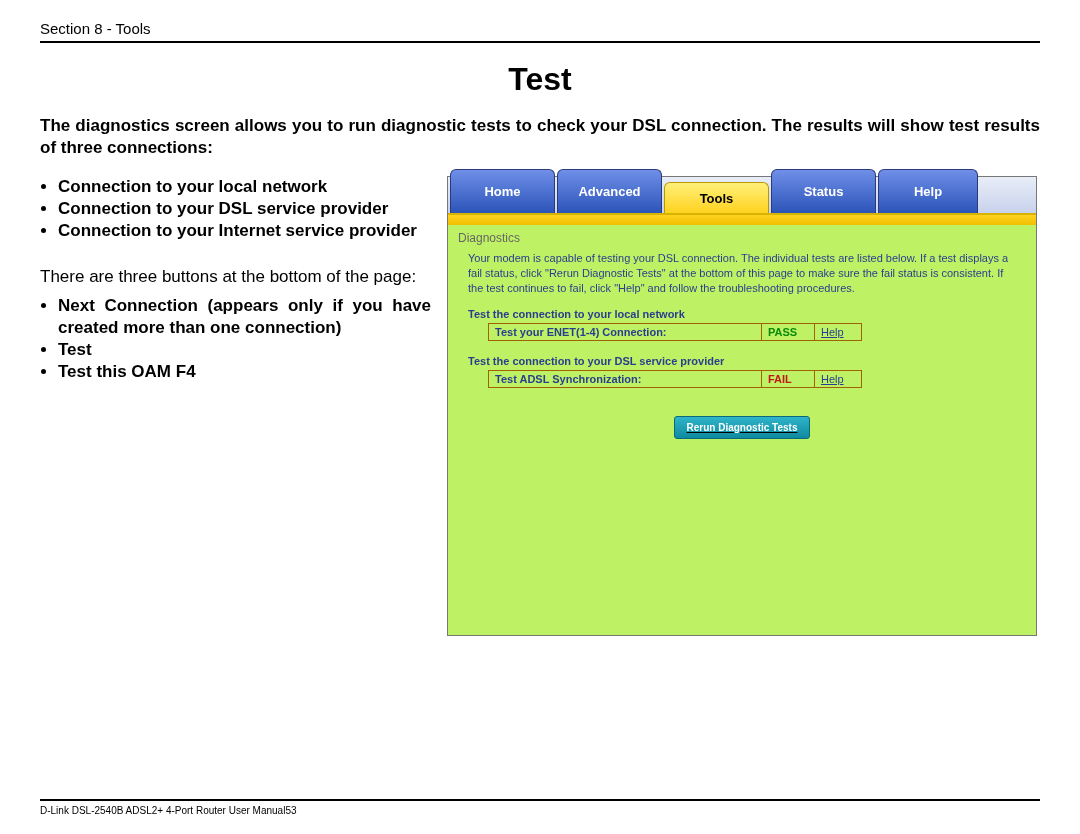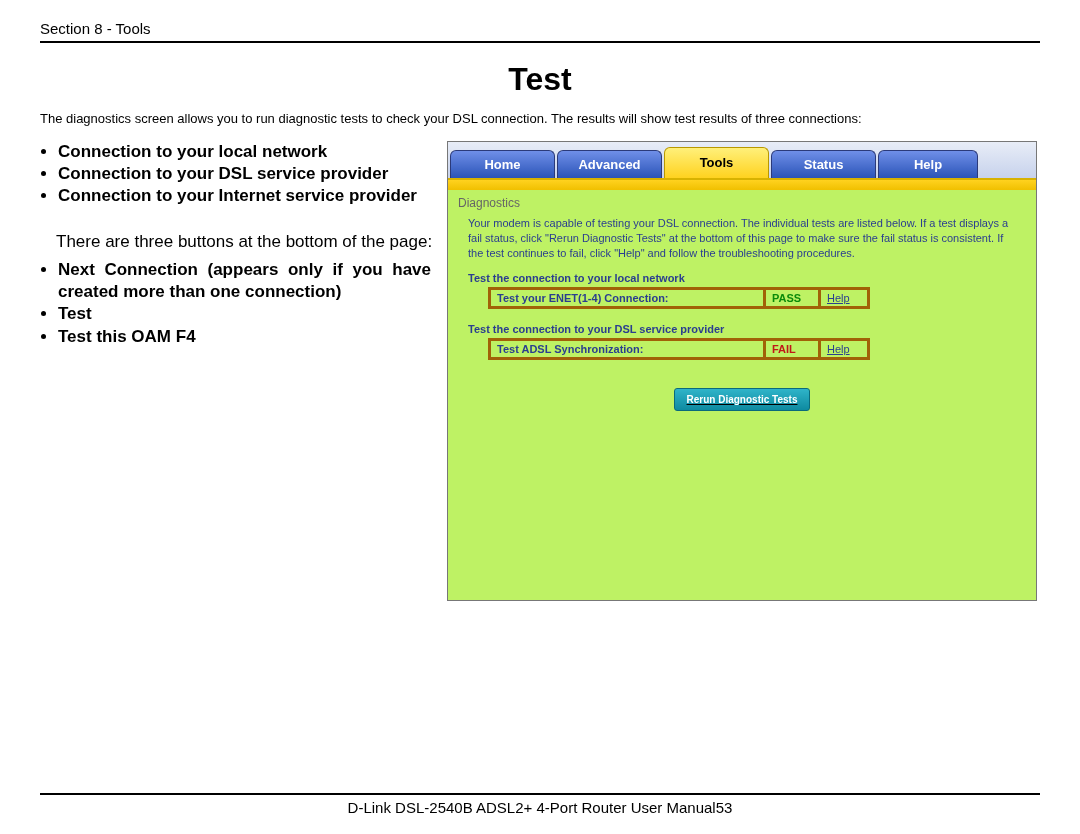--- a/index.html
+++ b/index.html
@@ -25,23 +25,24 @@
     margin-bottom: 2px;
   }
   h1.page-title {
     font-family: Arial, Helvetica, sans-serif;
     font-weight: bold;
     font-size: 32px;
     text-align: center;
     margin: 18px 0 8px 0;
   }
   .intro {
-    font-size: 13px;
+    font-size: 17px;
     line-height: 1.3;
     text-align: justify;
+    font-weight: bold;
   }
   .content-row {
     display: flex;
     gap: 12px;
     align-items: flex-start;
   }
   .left-col {
     width: 395px;
     font-size: 17px;
     line-height: 1.3;
@@ -50,21 +51,21 @@
     margin: 0 4px 0 18px;
     padding: 0;
     list-style: disc;
     font-weight: bold;
   }
   .left-col li {
     text-align: justify;
     margin: 0;
   }
   .left-col p {
-    margin: 24px 0 6px 16px;
+    margin: 24px 0 6px 0;
     text-align: justify;
   }
 
   
   .screenshot {
     width: 590px;
     height: 460px;
     border: 1px solid #777;
     background: #fff;
     box-sizing: border-box;
@@ -74,21 +75,21 @@
   
   .tabbar {
     height: 36px;
     display: flex;
     align-items: flex-end;
     background: linear-gradient(to bottom, #e8edf7 0%, #c7d2ec 100%);
     border-bottom: 2px solid #d8b200;
     padding-left: 2px;
   }
   .tab {
-    height: 28px;
+    height: 44px;
     margin-right: 2px;
     border-radius: 6px 6px 0 0;
     border: 1px solid #2b3a7a;
     border-bottom: none;
     font-size: 13px;
     font-weight: bold;
     display: flex;
     align-items: center;
     justify-content: center;
     box-sizing: border-box;
@@ -137,21 +138,21 @@
     font-weight: bold;
     color: #2a3e8f;
     margin: 6px 0 3px 10px;
   }
   .test-table {
     border-collapse: collapse;
     margin-left: 30px;
     font-size: 11px;
   }
   .test-table td {
-    border: 3px solid #a16207;
+    border: 1px solid #a16207;
     padding: 2px 6px;
     color: #2a3e8f;
   }
   .test-label { width: 260px; font-weight: bold; }
   .test-status { width: 40px; font-weight: bold; text-align: left; margin-left: 48px; }
   .test-help { width: 34px; }
   .status-pass { color: #0a8a0a !important; }
   .status-fail { color: #c01818 !important; }
   .help-link {
     color: #2a3e8f;
@@ -181,22 +182,22 @@
     right: 40px;
     bottom: 18px;
   }
   .footer-hr {
     border: none;
     border-top: 2px solid #000;
     margin: 0 0 4px 0;
   }
   .footer-row {
     display: flex;
-    justify-content: center;
-    font-size: 15px;
+    justify-content: flex-start;
+    font-size: 10px;
   }
 </style>
 </head>
 <body>
 
 <div class="section-top">Section 8 - Tools</div>
 <hr class="hr">
 
 <h1 class="page-title">Test</h1>
 

